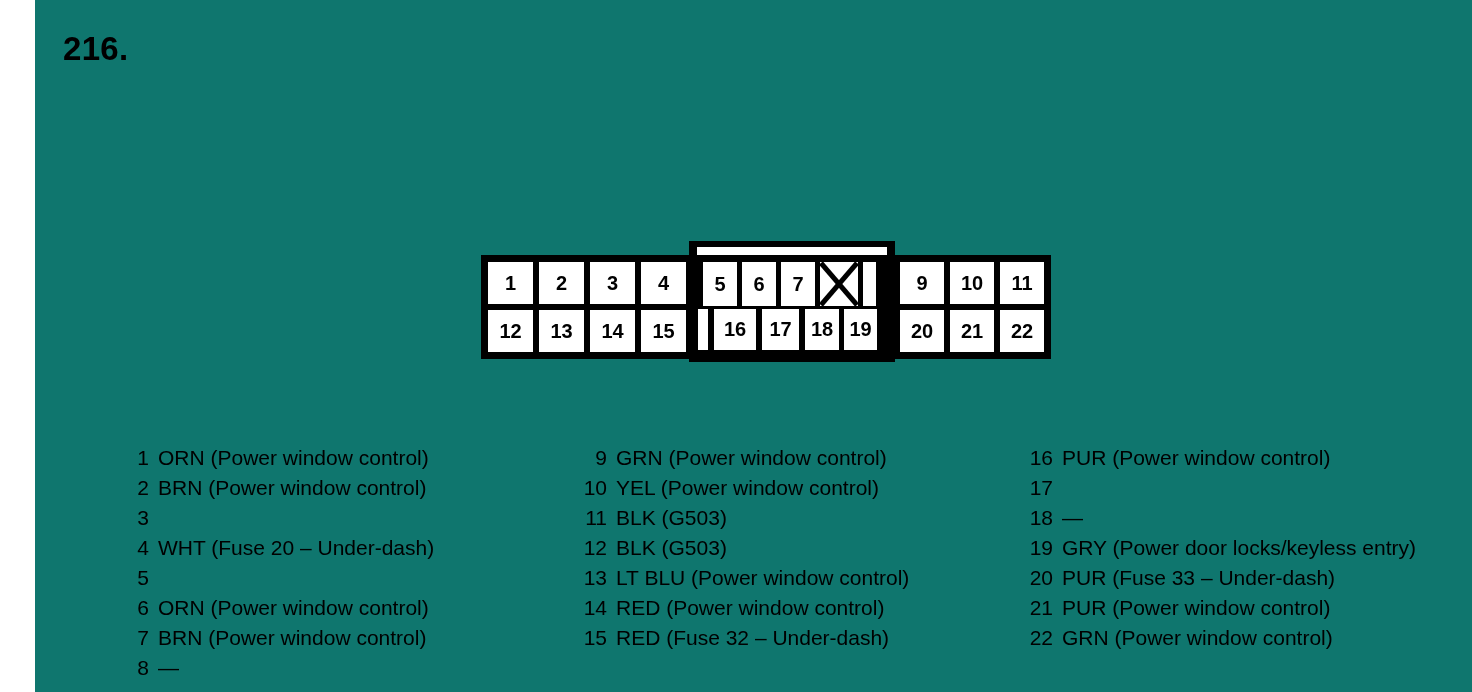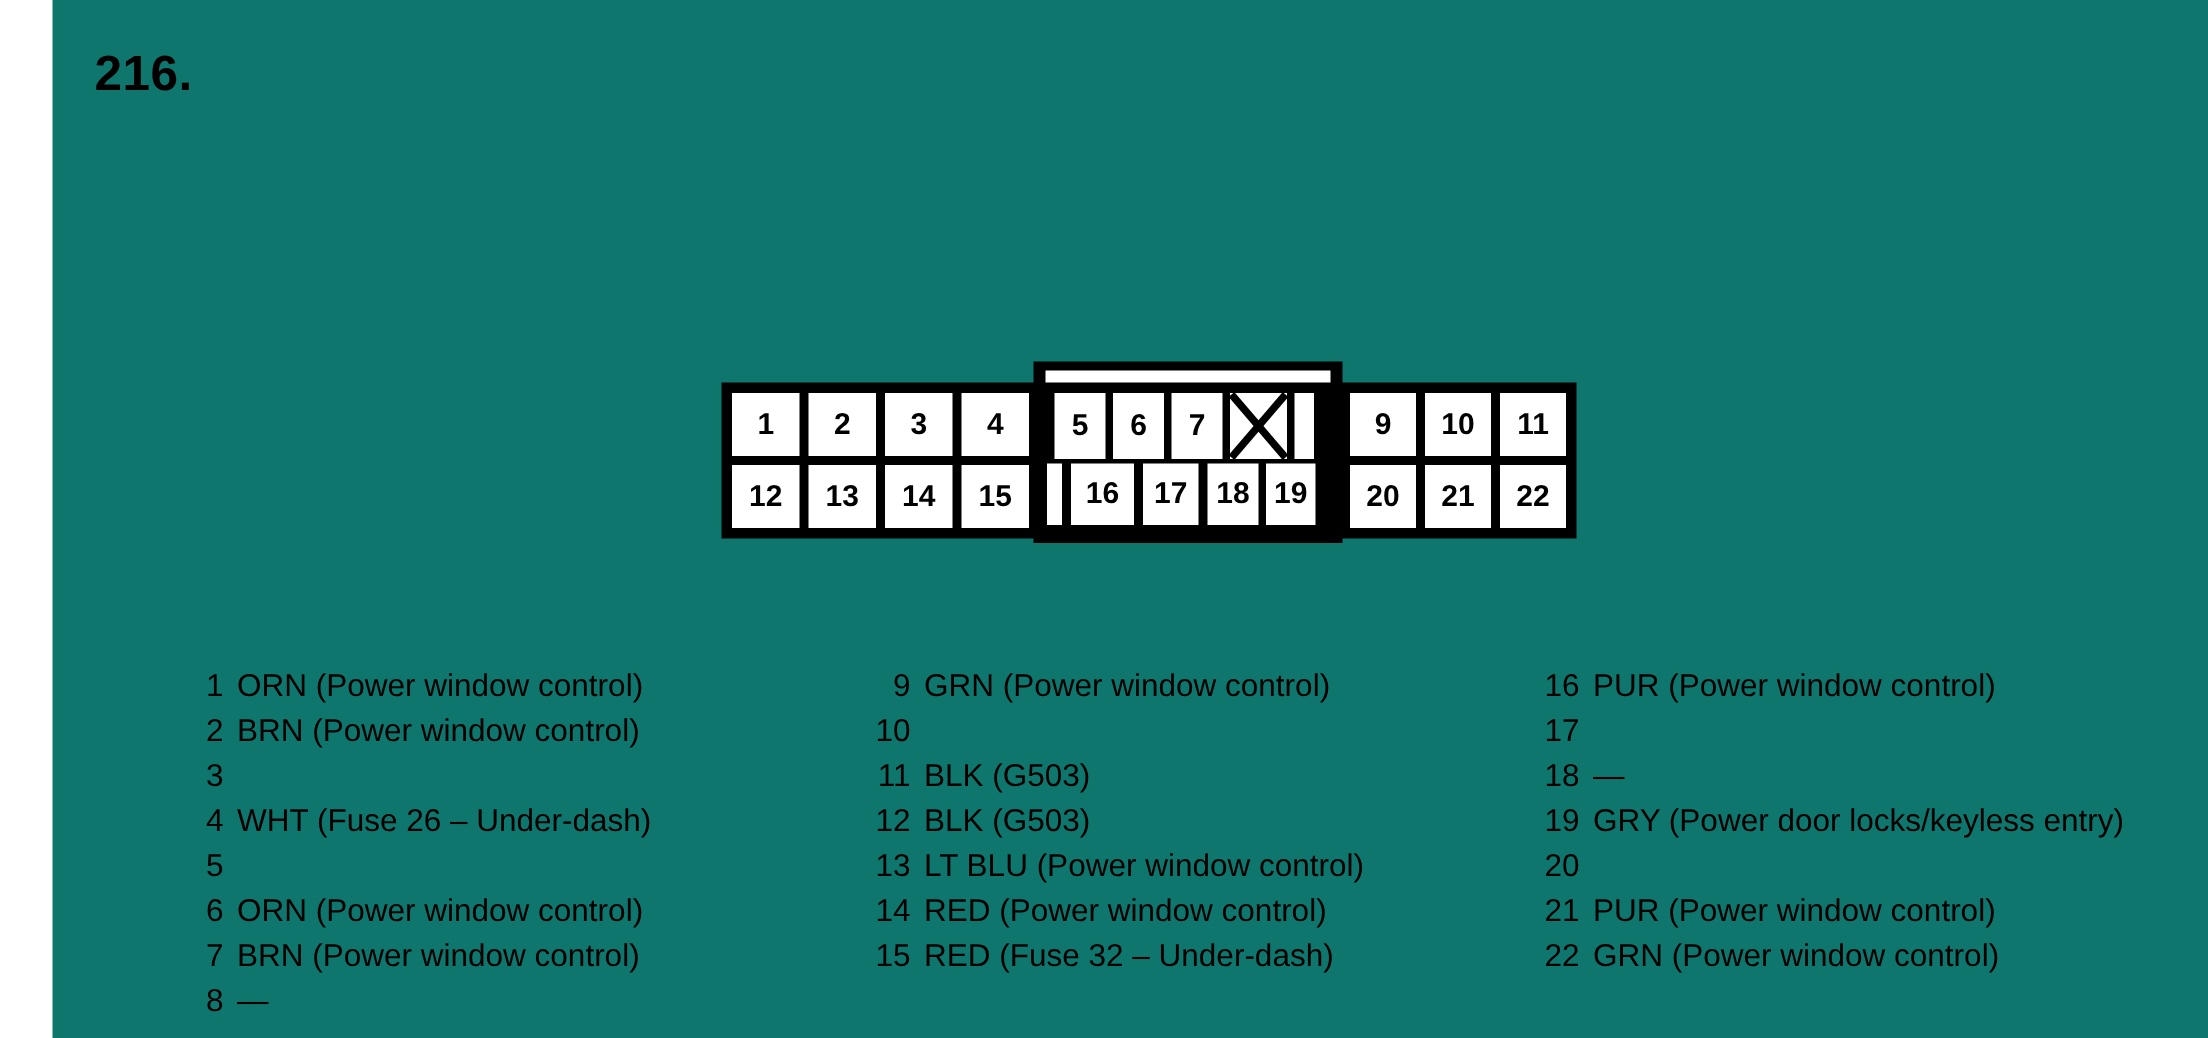--- a/index.html
+++ b/index.html
@@ -114,21 +114,21 @@
       </div>
       <div class="lrow">
         <span class="pin">2</span>
         <span class="desc">BRN (Power window control)</span>
       </div>
       <div class="lrow">
         <span class="pin">3</span>
       </div>
       <div class="lrow">
         <span class="pin">4</span>
-        <span class="desc">WHT (Fuse 26 – Under-dash)</span>
+        <span class="desc">WHT (Fuse 20 – Under-dash)</span>
       </div>
       <div class="lrow">
         <span class="pin">5</span>
       </div>
       <div class="lrow">
         <span class="pin">6</span>
         <span class="desc">ORN (Power window control)</span>
       </div>
       <div class="lrow">
         <span class="pin">7</span>
@@ -140,20 +140,21 @@
       </div>
     </div>
 
     <div class="lcol lcol-2">
       <div class="lrow">
         <span class="pin">9</span>
         <span class="desc">GRN (Power window control)</span>
       </div>
       <div class="lrow">
         <span class="pin">10</span>
+        <span class="desc">YEL (Power window control)</span>
       </div>
       <div class="lrow">
         <span class="pin">11</span>
         <span class="desc">BLK (G503)</span>
       </div>
       <div class="lrow">
         <span class="pin">12</span>
         <span class="desc">BLK (G503)</span>
       </div>
       <div class="lrow">
@@ -181,20 +182,21 @@
       <div class="lrow">
         <span class="pin">18</span>
         <span class="desc">—</span>
       </div>
       <div class="lrow">
         <span class="pin">19</span>
         <span class="desc">GRY (Power door locks/keyless entry)</span>
       </div>
       <div class="lrow">
         <span class="pin">20</span>
+        <span class="desc">PUR (Fuse 33 – Under-dash)</span>
       </div>
       <div class="lrow">
         <span class="pin">21</span>
         <span class="desc">PUR (Power window control)</span>
       </div>
       <div class="lrow">
         <span class="pin">22</span>
         <span class="desc">GRN (Power window control)</span>
       </div>
     </div>

